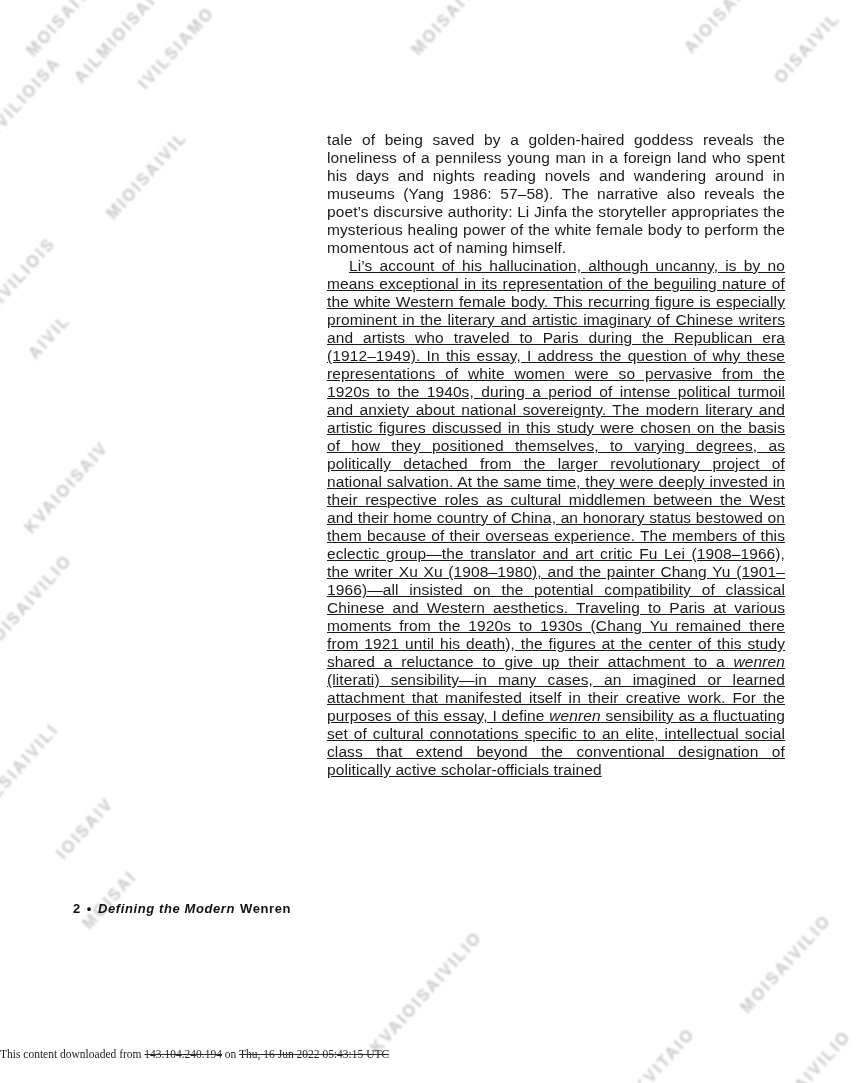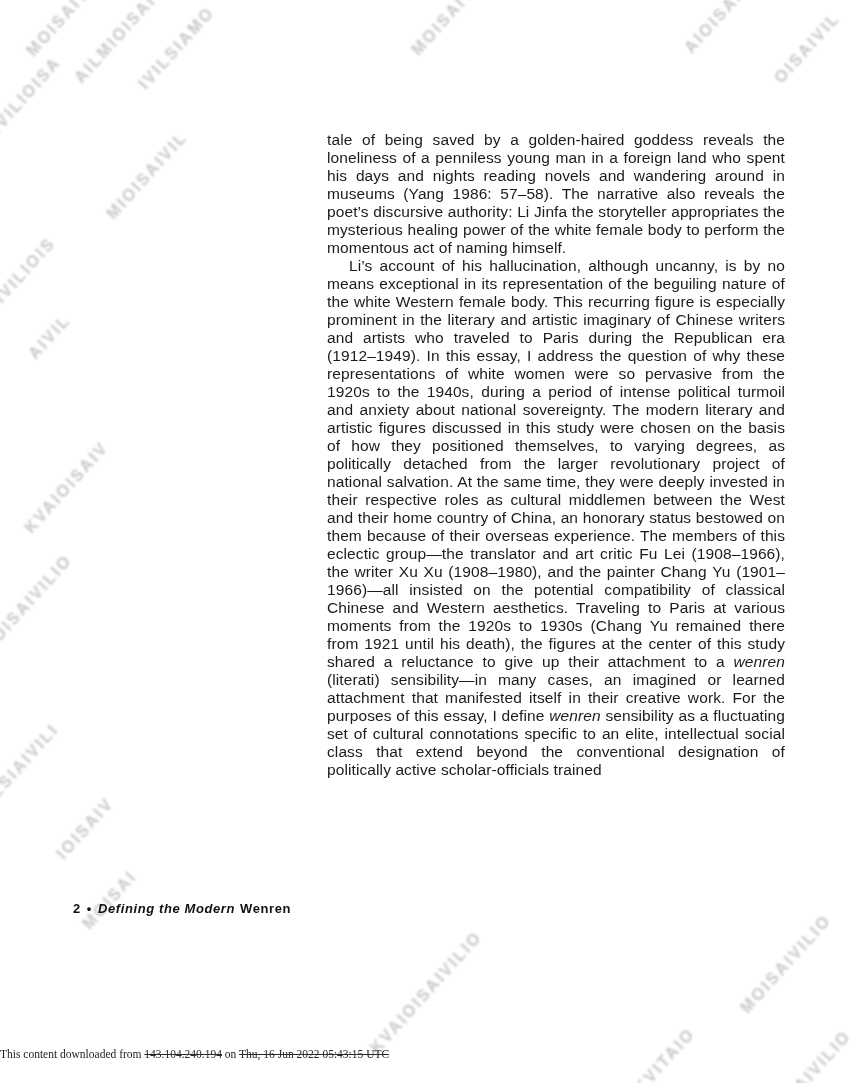--- a/index.html
+++ b/index.html
@@ -18,21 +18,21 @@
     left: 327px;
     top: 131px;
     width: 458px;
     color: #1b1b1b;
     font-size: 15.5px;
     line-height: 18px;
     text-align: justify;
     letter-spacing: 0.1px;
   }
   .text-block p { margin: 0; }
-  .para.p2 { text-indent: 22px; }
+  .para.p2 { text-indent: 22px; text-decoration: underline; }
   .it { font-style: italic; }
 
   
   .running-footer {
     position: absolute;
     left: 73px;
     top: 901px;
     font-size: 13px;
     font-weight: bold;
     color: #111111;

